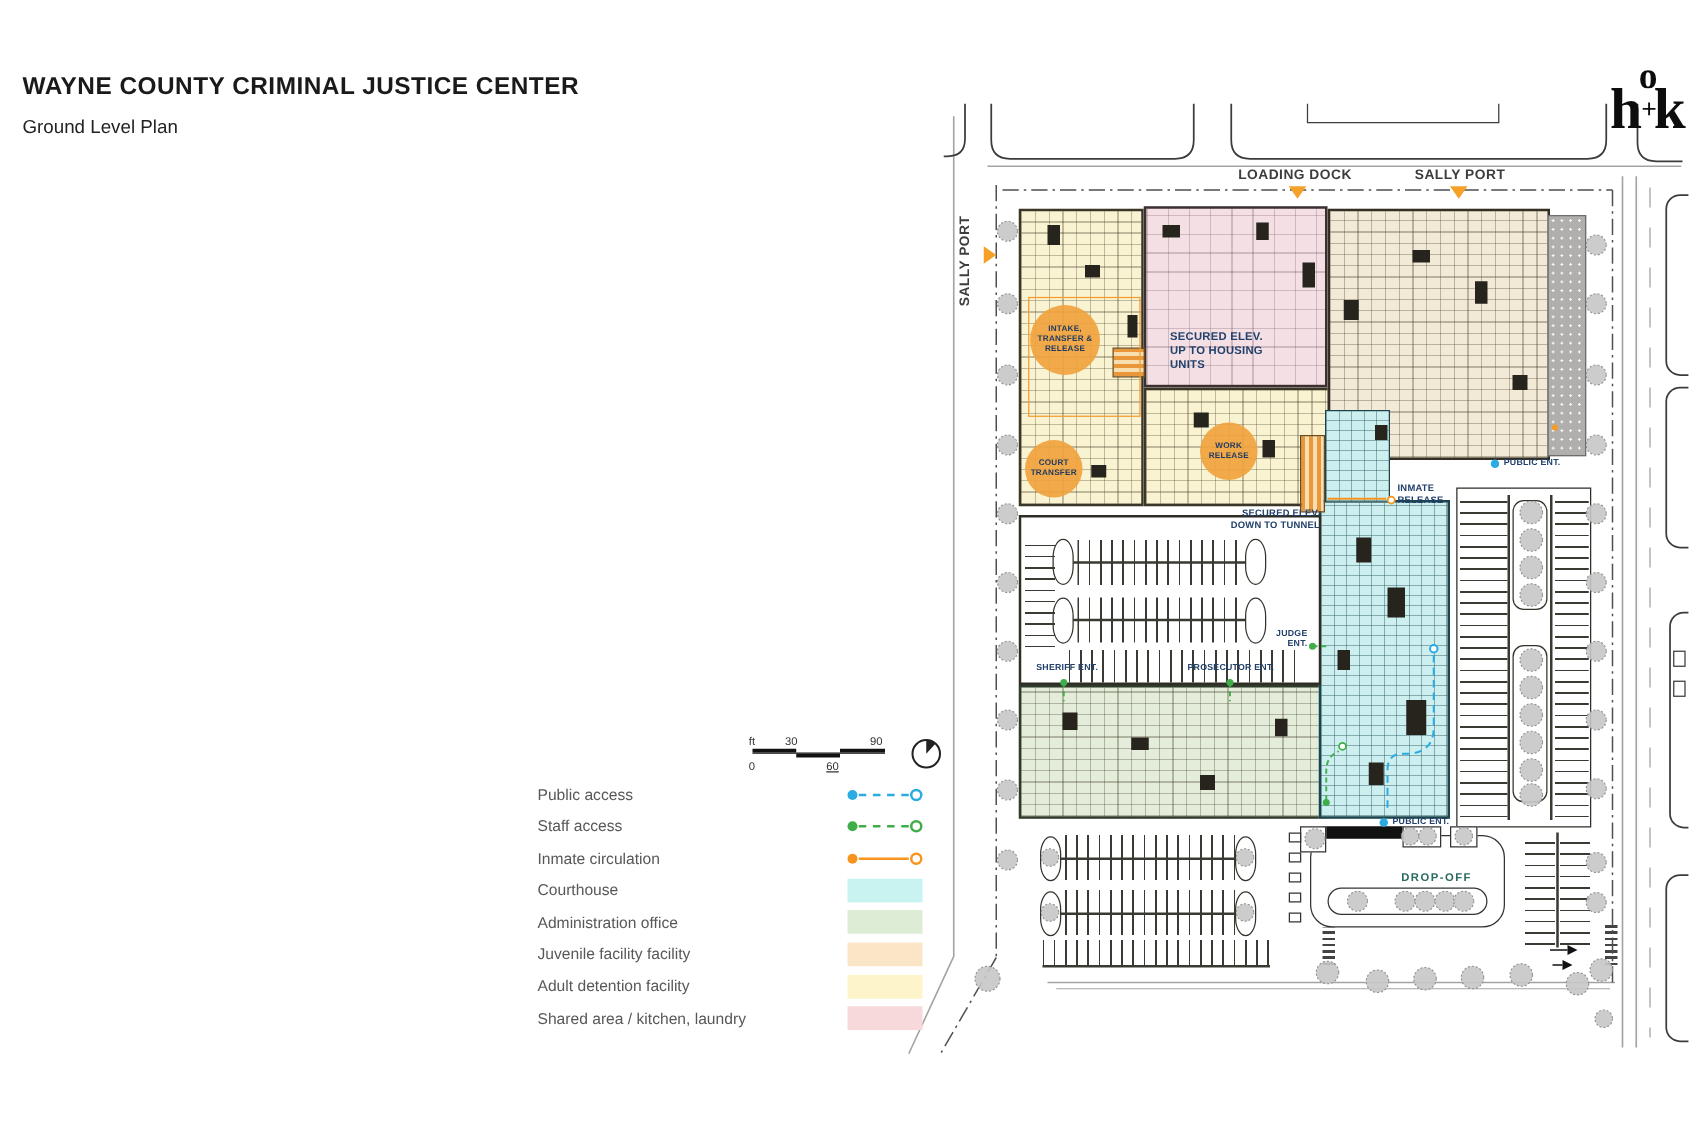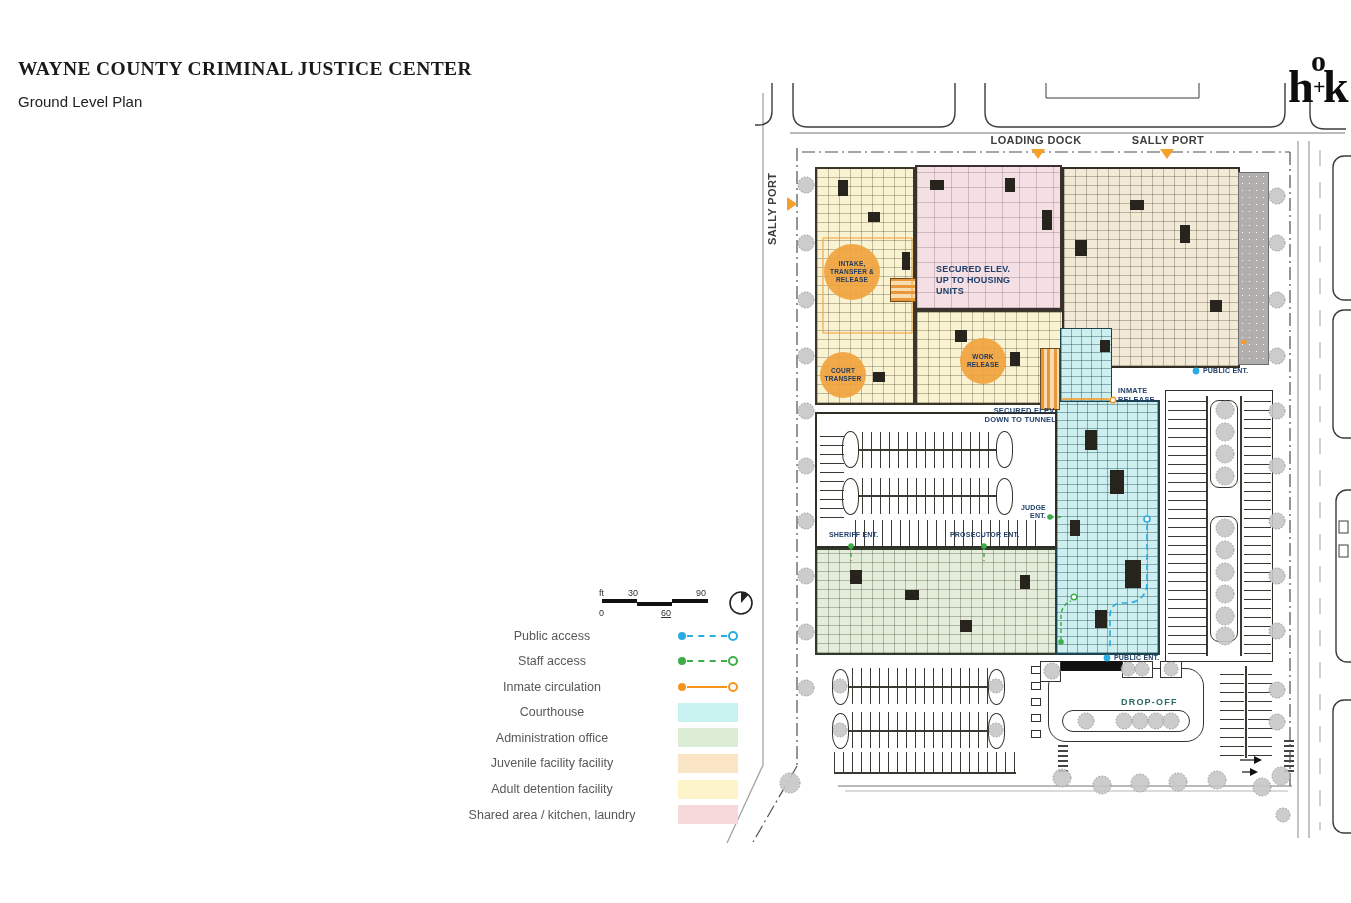--- a/index.html
+++ b/index.html
@@ -1,33 +1,33 @@
 <!DOCTYPE html>
 <html><head>
 <meta charset="utf-8">
 <style>
   html,body{margin:0;padding:0;background:#fff;}
   .stage{position:relative;width:1351px;height:903px;background:#fff;overflow:hidden;
          font-family:"Liberation Sans",sans-serif;color:#222;}
   
   .title{position:absolute;left:18px;top:58px;font-size:19.5px;font-weight:bold;
-         letter-spacing:.4px;color:#1a1a1a;z-index:9;font-family:Liberation Serif, serif;}
+         letter-spacing:.4px;color:#1a1a1a;z-index:9;}
   .subtitle{position:absolute;left:18px;top:93px;font-size:15px;color:#222;z-index:9;}
   
   .logo{position:absolute;left:1288px;top:48px;width:62px;height:76px;z-index:9;
         font-family:"Liberation Serif",serif;font-weight:bold;color:#0d0d0d;}
   .logo span{position:absolute;line-height:1;}
   .l-h{left:0;top:16px;font-size:46px;}
   .l-o{left:23px;top:-2px;font-size:30px;}
   .l-plus{left:25px;top:28px;font-size:22px;}
   .l-k{left:35px;top:16px;font-size:46px;}
   
   .legend{position:absolute;left:430px;top:626px;width:322px;z-index:9;}
   .lg-row{display:flex;align-items:center;height:19px;margin-bottom:6.6px;}
-  .lg-label{width:244px;text-align:center;font-size:12.5px;color:#58585b;padding-right:4px;}
+  .lg-label{width:244px;text-align:left;font-size:12.5px;color:#58585b;padding-right:4px;}
   .lg-sym{width:60px;height:19px;display:flex;align-items:center;}
   .sym-line{display:flex;align-items:center;width:60px;}
   .sym-dot{width:8px;height:8px;border-radius:50%;}
   .sym-dash{flex:1;border-top:2.4px dashed #999;margin:0 1px;}
   .sym-ring{width:6px;height:6px;border-radius:50%;border:2.4px solid #999;background:#fff;}
   .sym-swatch{width:60px;height:19px;}
   
   .scalebar{position:absolute;left:598px;top:588px;width:120px;height:28px;z-index:9;
             font-size:9px;color:#333;}
   .scalebar span{position:absolute;}

